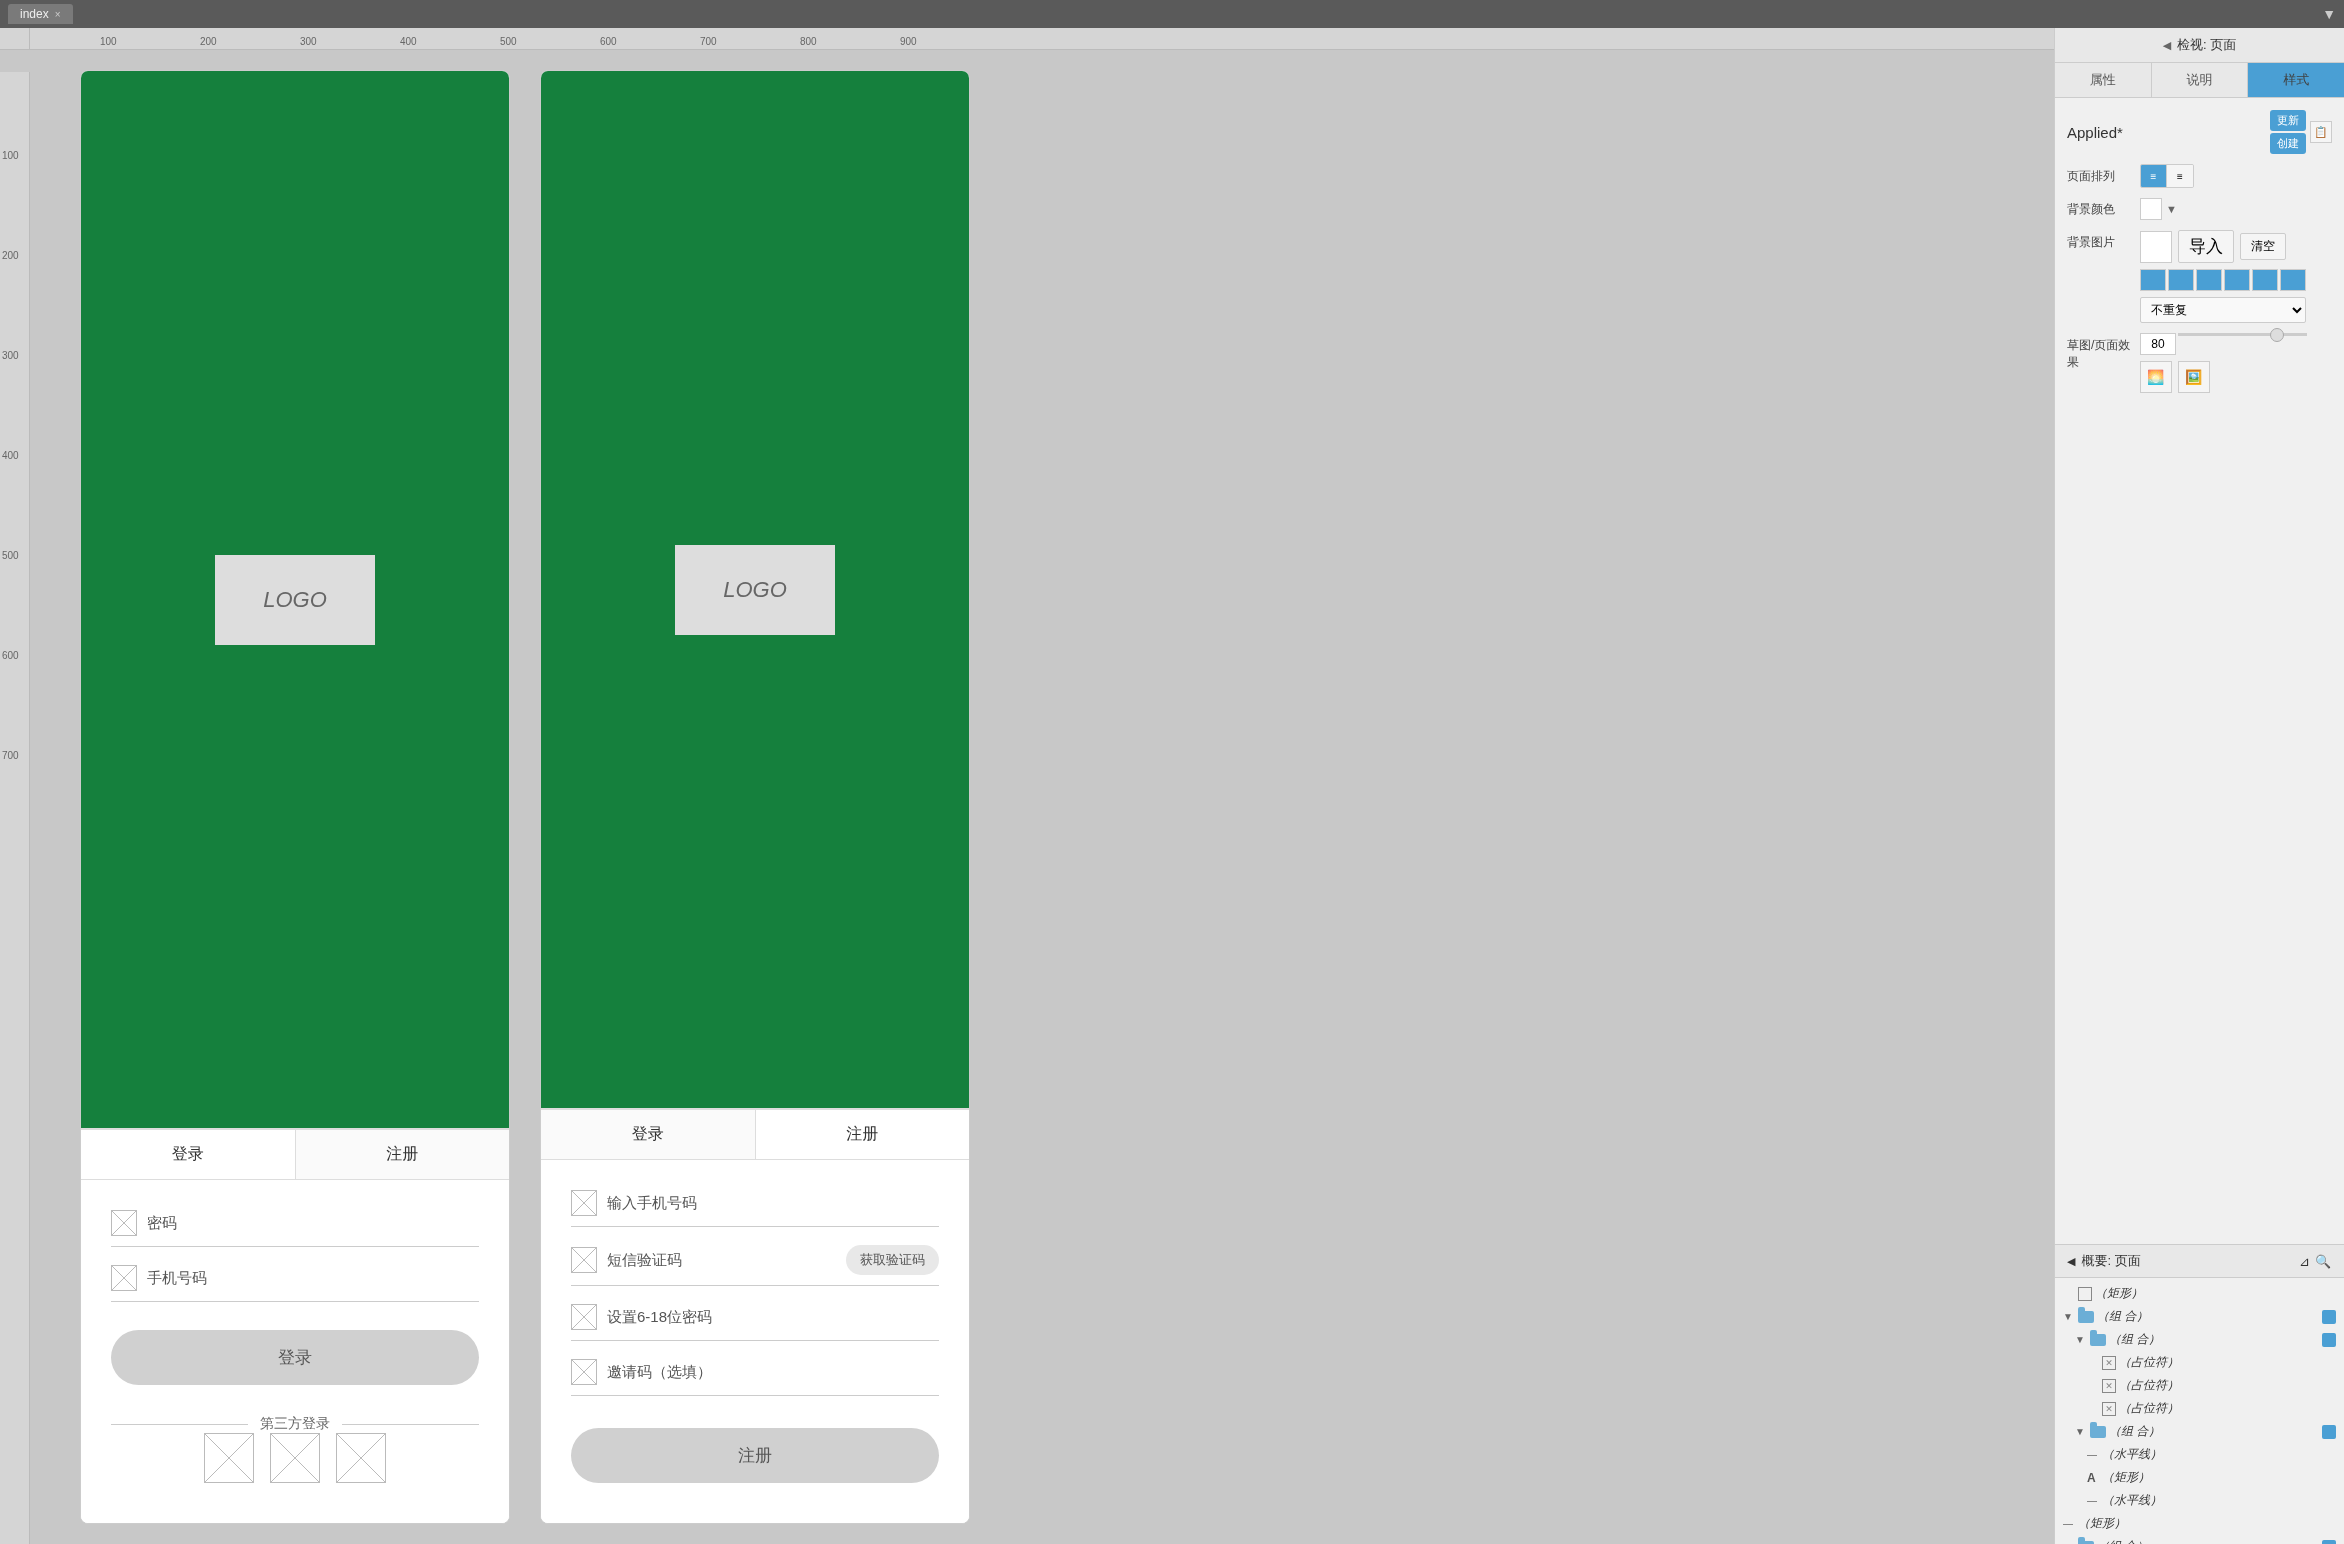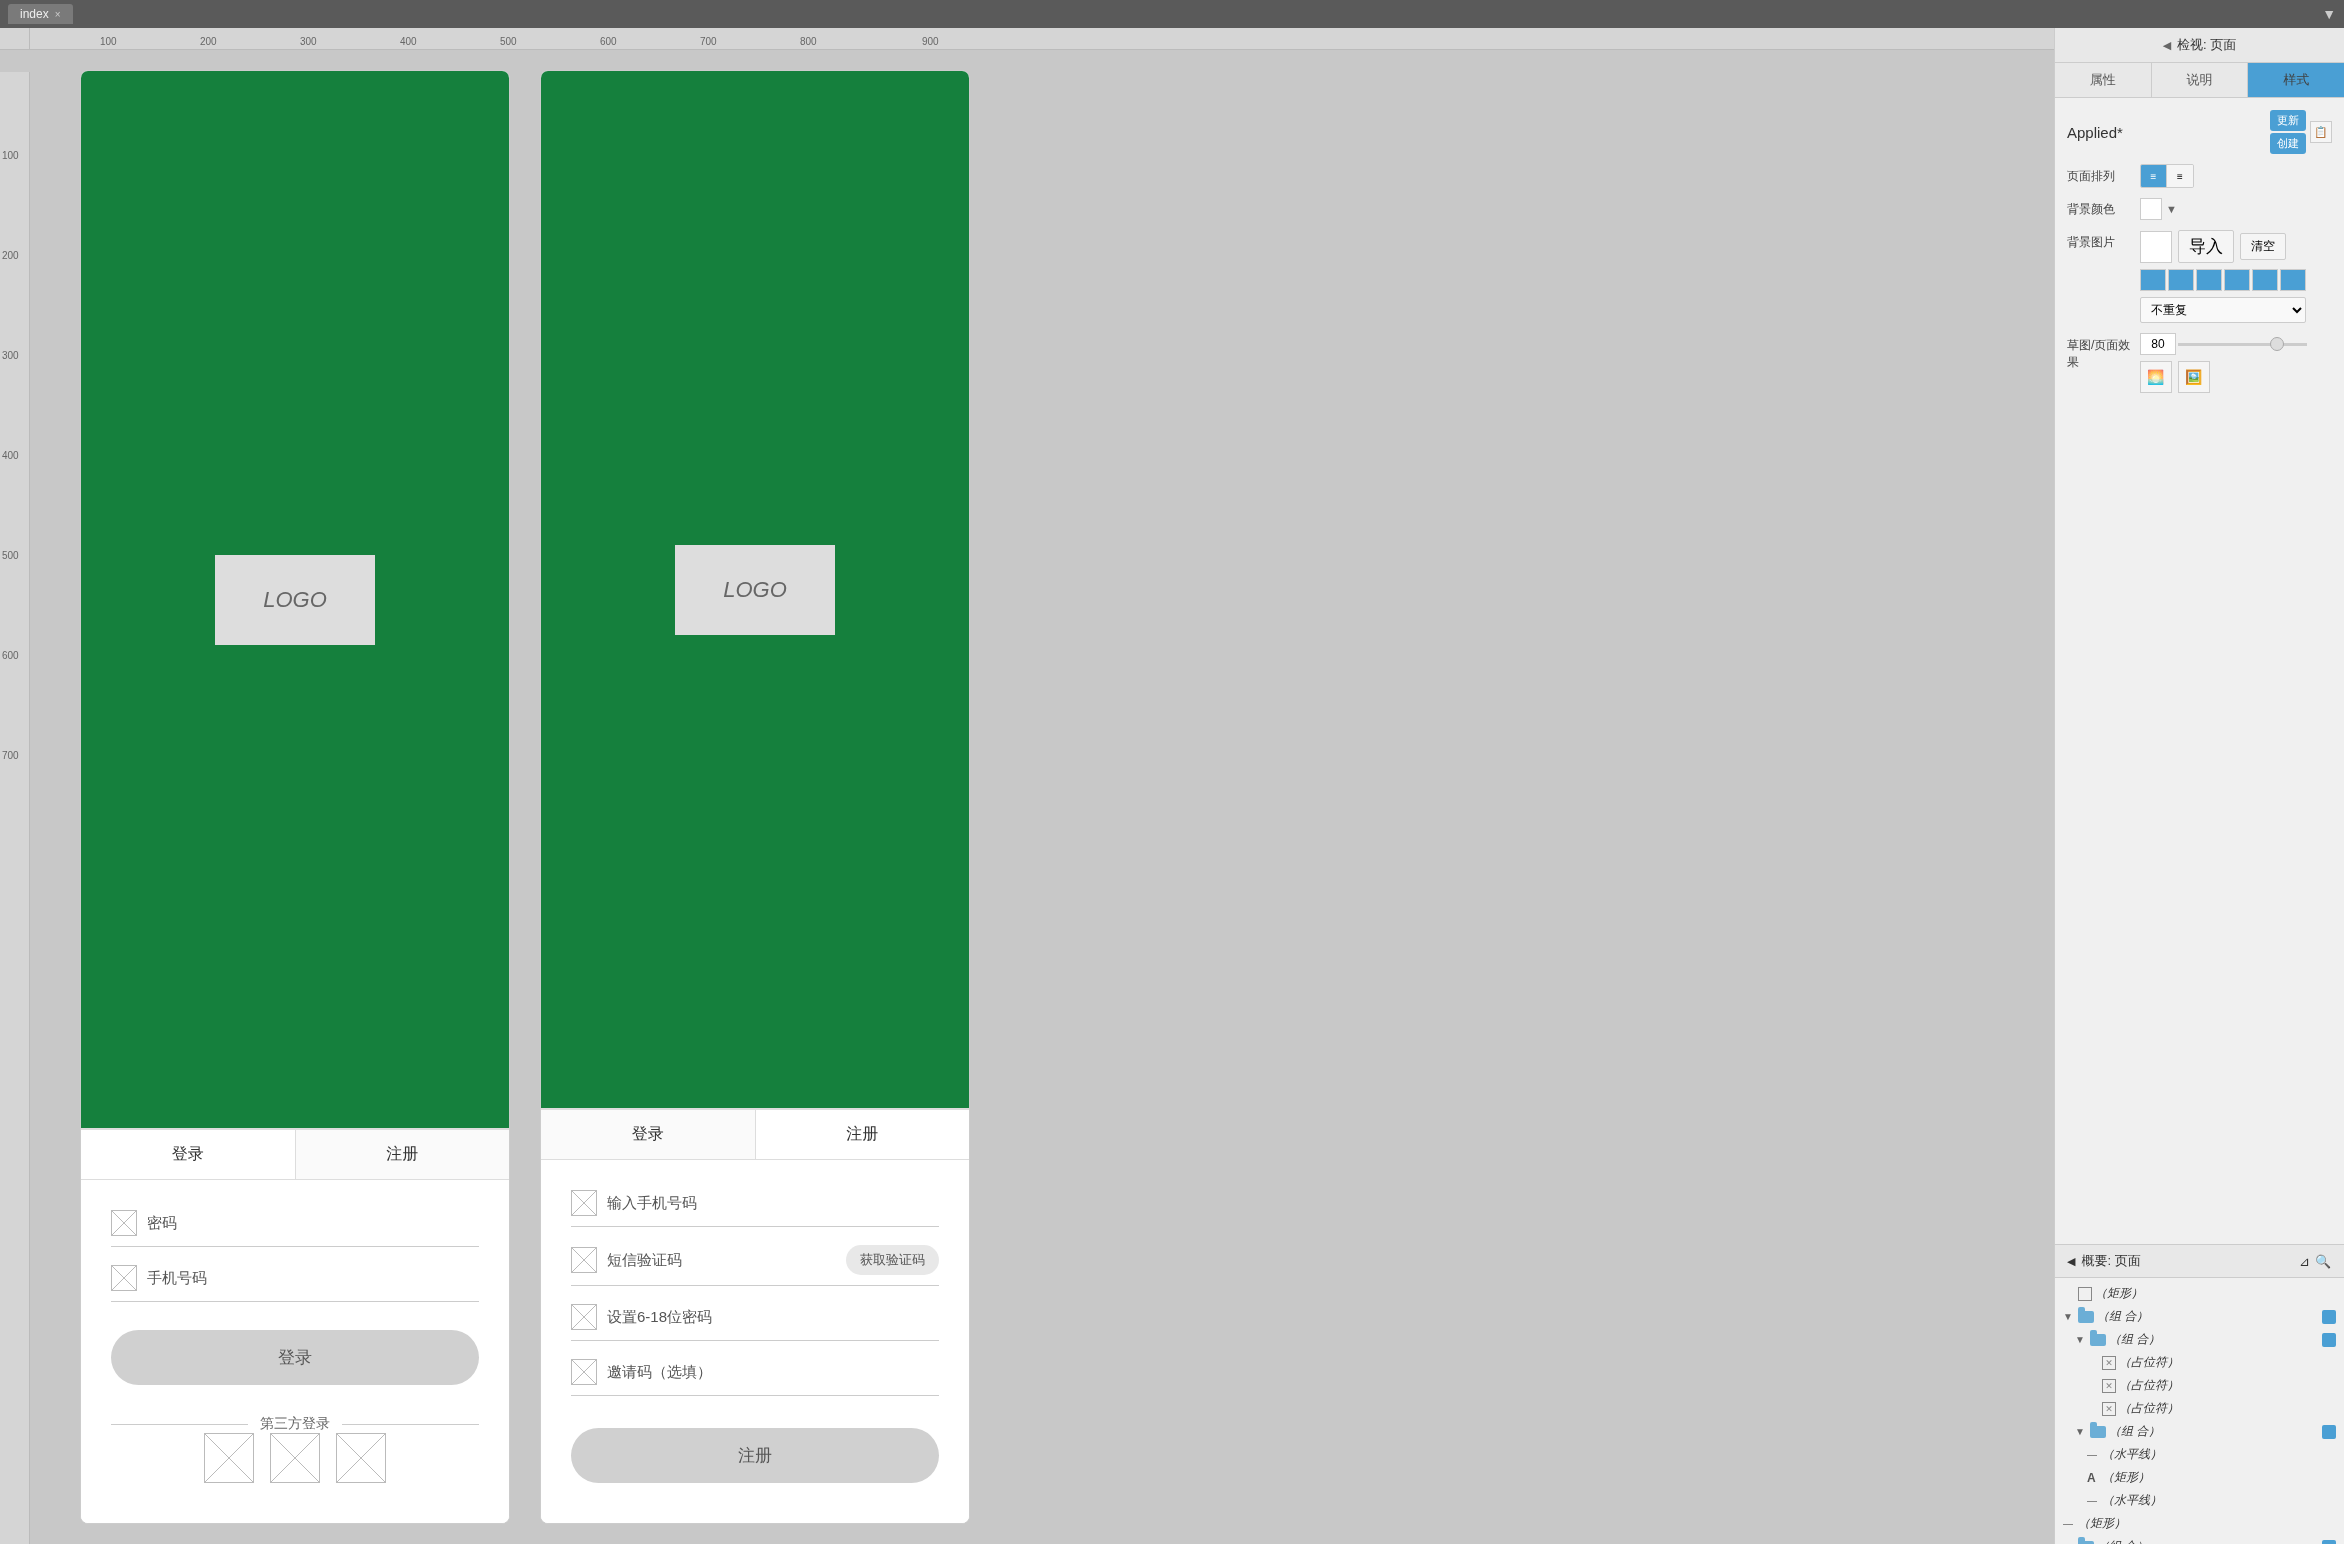--- a/index.html
+++ b/index.html
@@ -479,21 +479,20 @@
     }
 
     
     .sketch-row {
       display: flex;
       flex-direction: column;
       gap: 6px;
     }
     .sketch-control {
       display: flex;
-      align-items: center;
       gap: 2px;
     }
     .sketch-num {
       width: 36px;
       border: 1px solid #ccc;
       padding: 3px 5px;
       font-size: 12px;
       text-align: center;
     }
     .sketch-slider {
@@ -690,21 +689,21 @@
       <div class="ruler-corner"></div>
       <div class="ruler-h-inner" style="position:relative; height: 22px; width: 980px; margin-left: 0;">
         <span class="ruler-mark" style="left: 70px;">100</span>
         <span class="ruler-mark" style="left: 170px;">200</span>
         <span class="ruler-mark" style="left: 270px;">300</span>
         <span class="ruler-mark" style="left: 370px;">400</span>
         <span class="ruler-mark" style="left: 470px;">500</span>
         <span class="ruler-mark" style="left: 570px;">600</span>
         <span class="ruler-mark" style="left: 670px;">700</span>
         <span class="ruler-mark" style="left: 770px;">800</span>
-        <span class="ruler-mark" style="left: 892px;">900</span>
+        <span class="ruler-mark" style="left: 870px;">900</span>
       </div>
     </div>
 
     <div style="display: flex; flex: 1; position: relative;">
 
       <div class="ruler-v" style="position:relative; width:30px; flex-shrink:0;">
         <span class="ruler-v-mark" style="top: 78px;">100</span>
         <span class="ruler-v-mark" style="top: 178px;">200</span>
         <span class="ruler-v-mark" style="top: 278px;">300</span>
         <span class="ruler-v-mark" style="top: 378px;">400</span>

